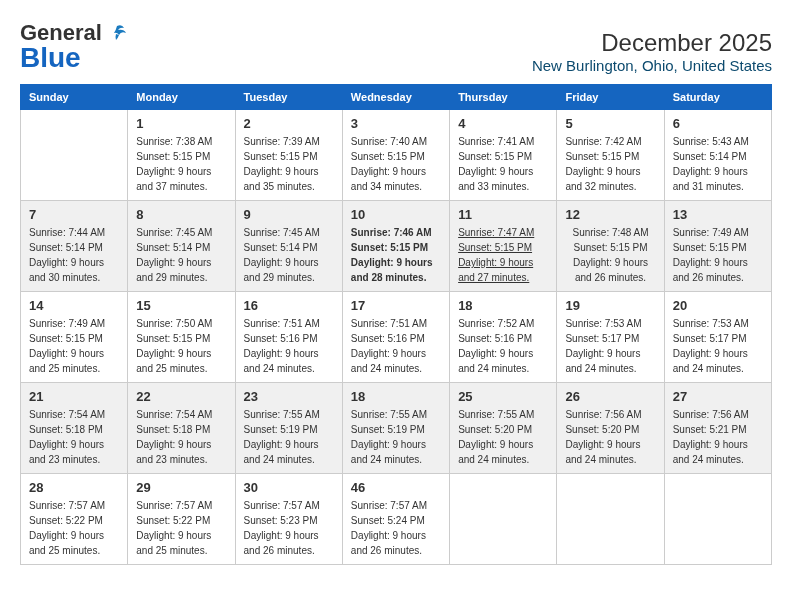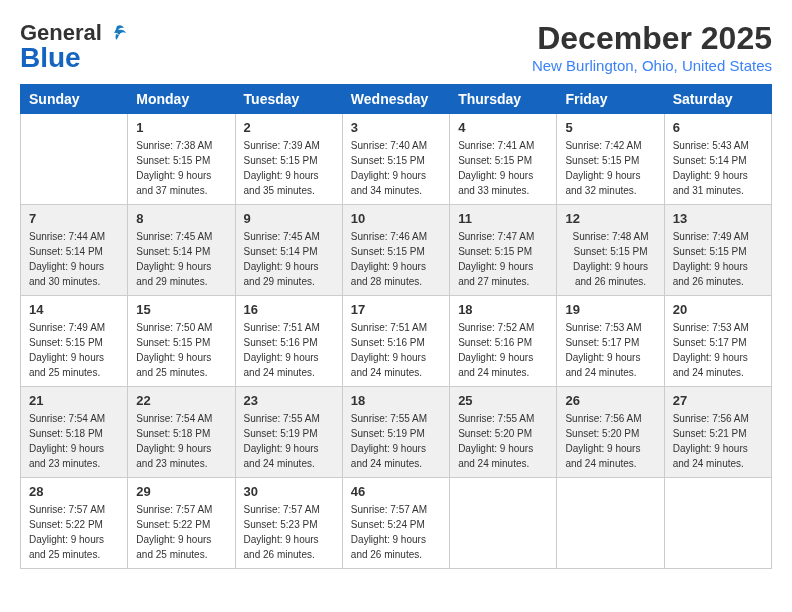--- a/index.html
+++ b/index.html
@@ -18,39 +18,39 @@
     }
     .logo {
       display: flex;
       flex-direction: column;
       align-items: flex-start;
     }
     .title-block {
       text-align: right;
     }
     .month-title {
-      font-size: 32px;
-      font-weight: bold;
+      font-size: 24px;
+      font-weight: normal;
       color: #333;
     }
     .location {
       font-size: 15px;
-      color: #3b82f6;
+      color: #0c4a6e;
     }
     .calendar {
       width: 100%;
       border-collapse: collapse;
       border: 1px solid #ccc;
     }
     .calendar th {
       background: #1565c0;
       color: #fff;
       text-align: left;
       padding: 6px 8px;
-      font-size: 14px;
+      font-size: 11px;
       font-weight: bold;
       border: 1px solid #1565c0;
     }
     .calendar td {
       width: calc(100% / 7);
       vertical-align: top;
       padding: 6px 8px;
       border: 1px solid #ccc;
       font-size: 11px;
       height: 90px;
@@ -172,28 +172,28 @@
         </td>
         <td>
           <span class="day-number">9</span>
           <div class="day-info" style="white-space: pre-line;">Sunrise: 7:45 AM
 Sunset: 5:14 PM
 Daylight: 9 hours
 and 29 minutes.</div>
         </td>
         <td>
           <span class="day-number">10</span>
-          <div class="day-info" style="white-space: pre-line;">Sunrise: 7:46 AM
+          <div class="day-info" style="white-space: pre-line; font-weight: bold;">Sunrise: 7:46 AM
 Sunset: 5:15 PM
 Daylight: 9 hours
 and 28 minutes.</div>
         </td>
         <td>
           <span class="day-number">11</span>
-          <div class="day-info" style="white-space: pre-line;">Sunrise: 7:47 AM
+          <div class="day-info" style="white-space: pre-line; text-decoration: underline;">Sunrise: 7:47 AM
 Sunset: 5:15 PM
 Daylight: 9 hours
 and 27 minutes.</div>
         </td>
         <td>
           <span class="day-number">12</span>
           <div class="day-info" style="white-space: pre-line; text-align: center;">Sunrise: 7:48 AM
 Sunset: 5:15 PM
 Daylight: 9 hours
 and 26 minutes.</div>

